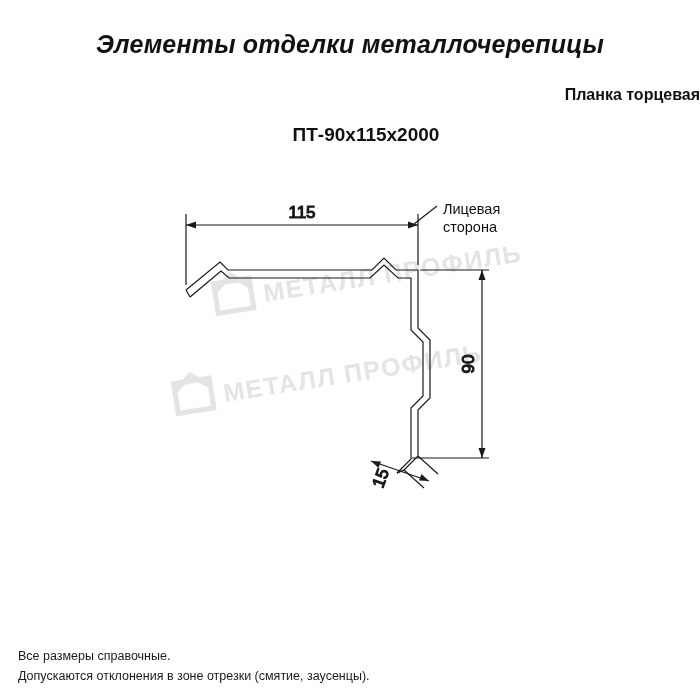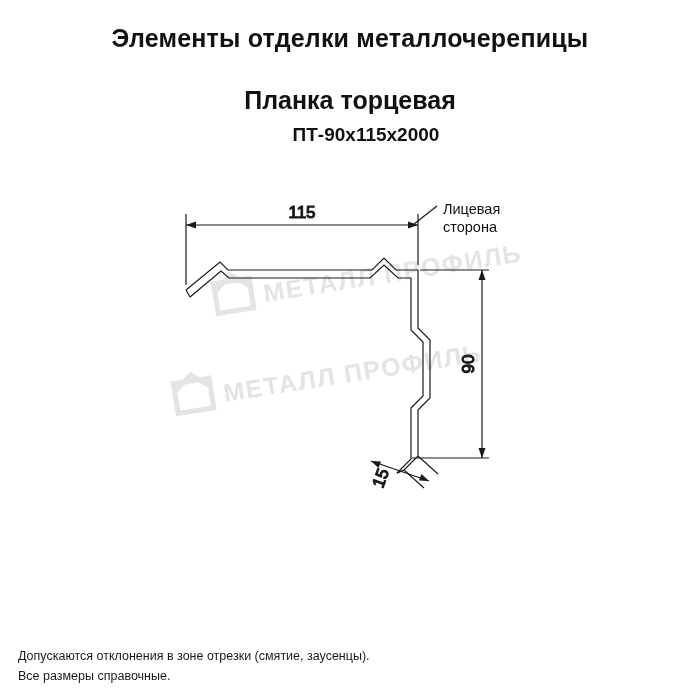--- a/index.html
+++ b/index.html
@@ -16,37 +16,38 @@
     overflow: hidden;
   }
 
   .page {
     position: absolute;
     inset: 0;
   }
 
   .title-main {
     position: absolute;
-    top: 24px;
+    top: 30px;
     left: 0;
     width: 700px;
     text-align: center;
     font-size: 25px;
     font-weight: bold;
     letter-spacing: 0.2px;
     color: #111111;
+    font-style: italic;
   }
 
   .title-sub {
     position: absolute;
     top: 86px;
     left: 0;
     width: 700px;
-    text-align: center;
-    font-size: 25px;
+    text-align: right;
+    font-size: 16px;
     font-weight: bold;
     color: #111111;
   }
 
   .title-code {
     position: absolute;
     top: 124px;
     left: 16px;
     width: 700px;
     text-align: center;
@@ -195,17 +196,17 @@
       <g>
         <line x1="414" y1="54" x2="437" y2="36"></line>
       </g>
     </g>
 
     <text class="face-label" x="443" y="44">Лицевая</text>
     <text class="face-label" x="443" y="62">сторона</text>
   </svg>
 
   <div class="footer">
+    <div>Все размеры справочные.</div>
     <div>Допускаются отклонения в зоне отрезки (смятие, заусенцы).</div>
-    <div>Все размеры справочные.</div>
   </div>
 
 </div>
 
 </body></html>

